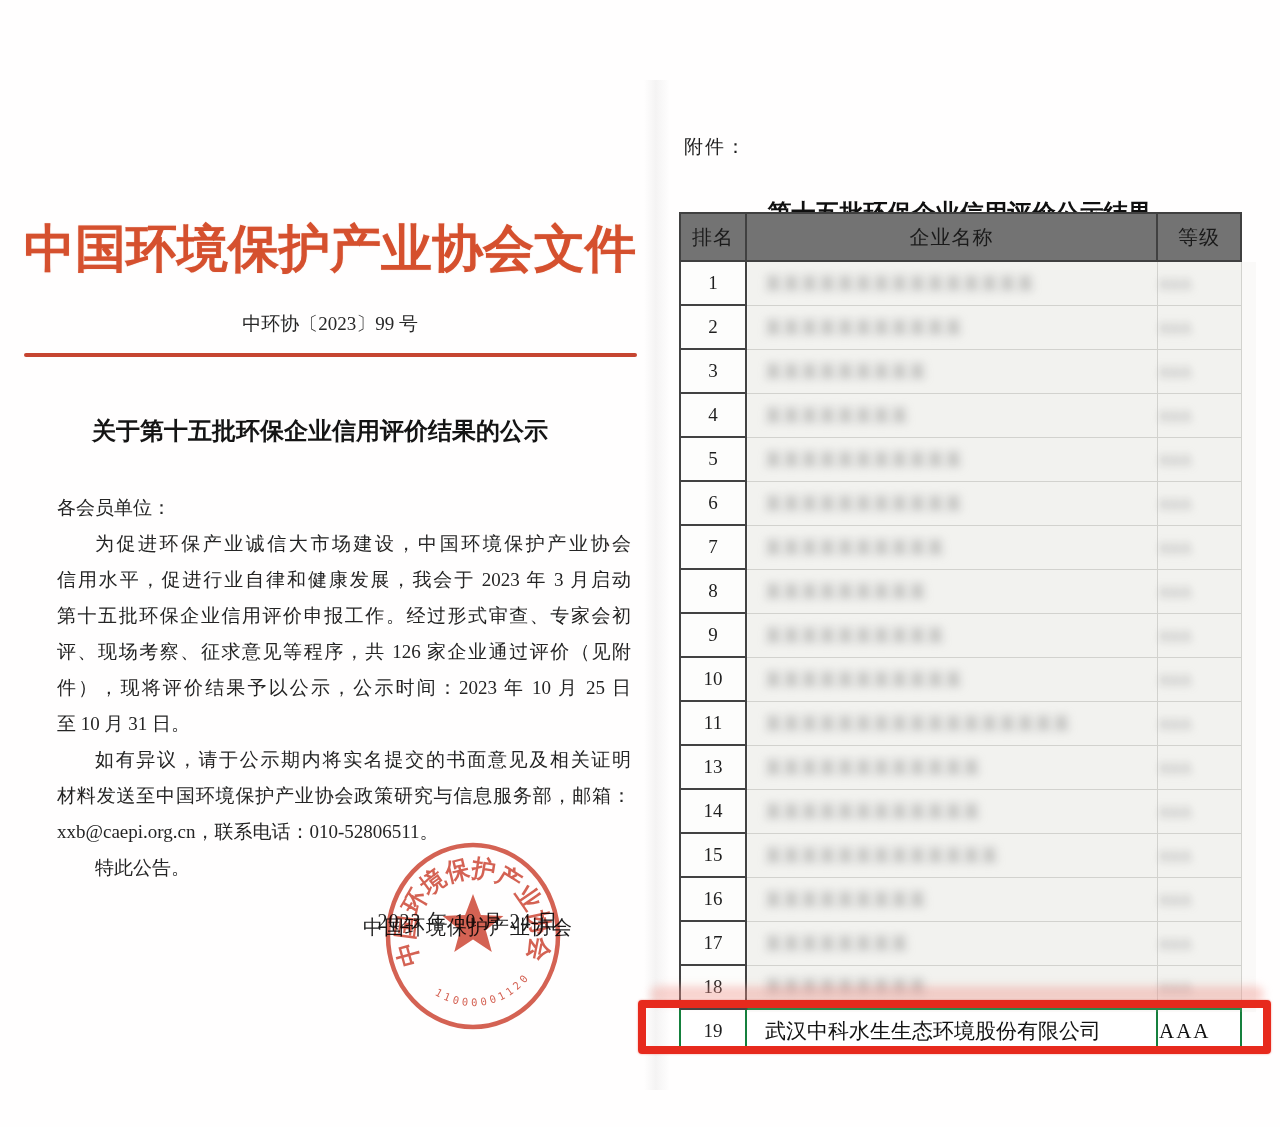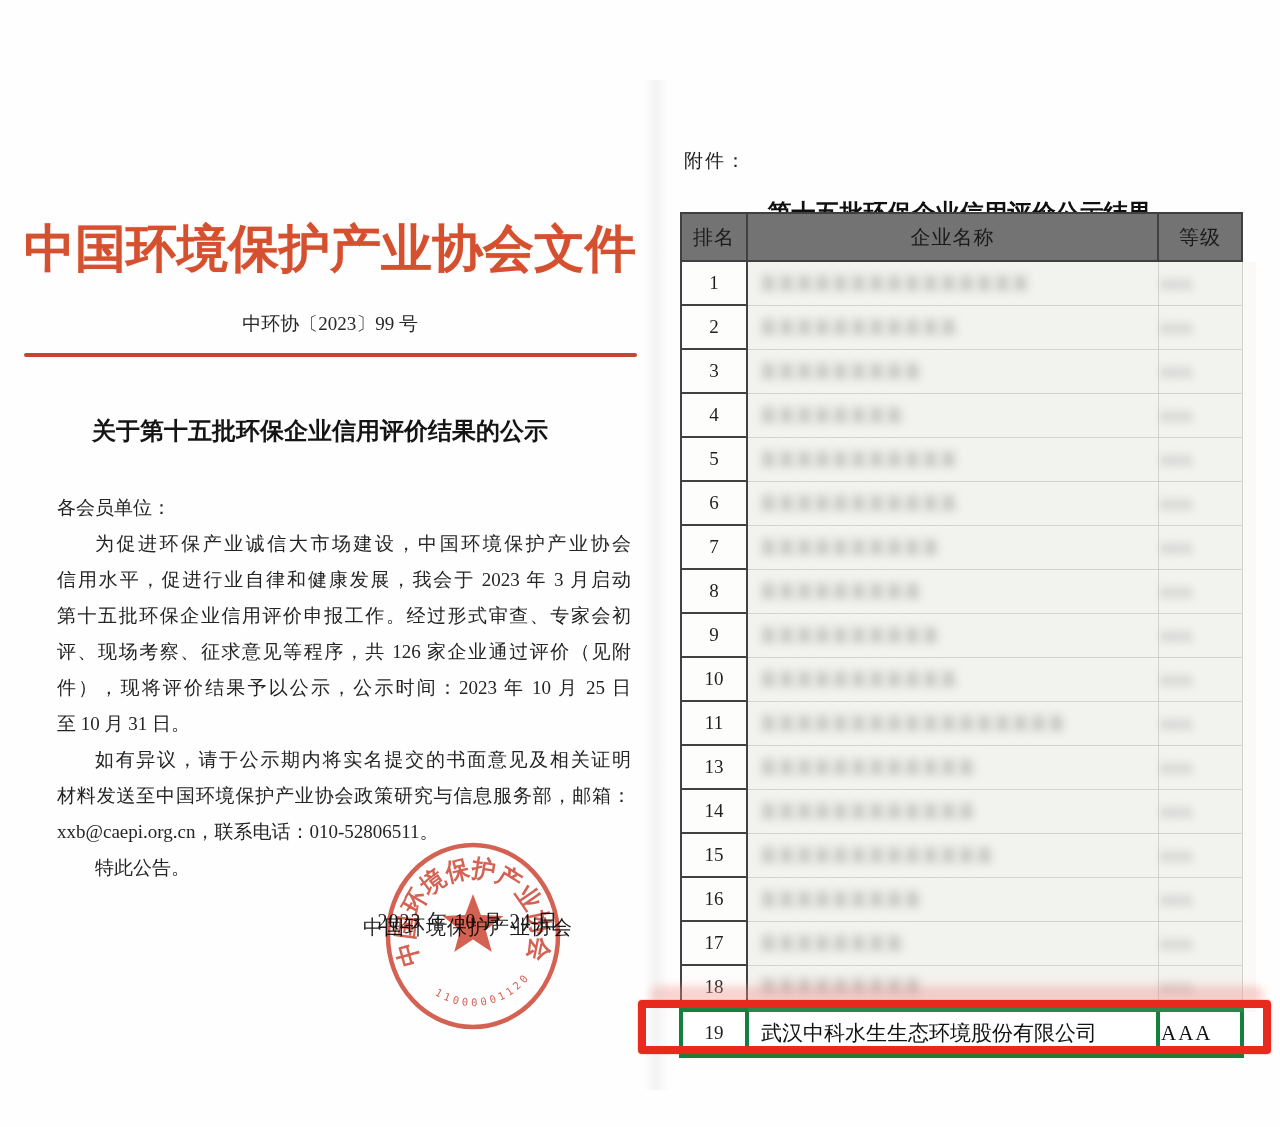--- a/index.html
+++ b/index.html
@@ -21,43 +21,43 @@
   .doc-body .line{white-space:nowrap;}
   .doc-body .line.fill{white-space:normal;text-align:justify;text-align-last:justify;}
   .doc-body .line.indent{text-indent:2em;}
   .sig-org{position:absolute;left:336px;top:914px;width:264px;text-align:center;font-size:20px;letter-spacing:1px;color:#1c1c1c;z-index:1;}
   .sig-date{position:absolute;left:336px;top:908px;width:264px;text-align:center;font-size:20px;letter-spacing:1px;color:#1c1c1c;z-index:1;}
   .seal{position:absolute;left:379px;top:840px;z-index:2;opacity:.8;mix-blend-mode:multiply;}
   
   .page-seam{position:absolute;left:644px;top:80px;width:26px;height:1010px;
     background:linear-gradient(90deg,rgba(0,0,0,0) 0%,rgba(60,60,60,.055) 45%,rgba(0,0,0,0) 100%);}
   
-  .attach-label{position:absolute;left:684px;top:134px;font-size:19px;color:#1e1e1e;letter-spacing:2px;margin-top:14px;}
+  .attach-label{position:absolute;left:684px;top:134px;font-size:19px;color:#1e1e1e;letter-spacing:2px;}
   .table-title{position:absolute;left:679px;top:173px;width:561px;text-align:center;font-size:24px;font-weight:700;color:#101010;}
   table.results{
     position:absolute;left:679px;top:212px;width:561px;border-collapse:collapse;table-layout:fixed;
     background:#fff;font-family:"Liberation Serif","DejaVu Serif",serif;
   }
   table.results col.c-rank{width:66px;}
   table.results col.c-name{width:411px;}
   table.results col.c-grade{width:84px;}
   table.results th{
     border:2px solid #404040;height:44px;font-size:20px;font-weight:400;color:#1a1a1a;
     background:#737373;letter-spacing:1px;
   }
   table.results td{height:40px;font-size:19px;color:#1f1f1f;}
   td.rank-cell{border:2px solid #424242;text-align:center;background:#fdfdfc;}
-  td.name-cell{padding-left:12px;text-align:left;}
+  td.name-cell{padding-left:18px;text-align:left;}
   td.grade-cell{text-align:left;}
   tr.redacted td.name-cell,tr.redacted td.grade-cell{
     border:1px solid #d3d3d0;background:#f6f6f4;
   }
   tr.redacted .blur{filter:blur(4px);color:#8b8b8b;font-size:17px;letter-spacing:1px;}
   tr.redacted td.grade-cell .blur{font-size:15px;letter-spacing:0;}
-  tr.hl td{border:4px solid #15803d;background:#fff;}
+  tr.hl td{border:2px solid #15803d;background:#fff;}
   tr.hl td.name-cell{font-size:21px;color:#121212;}
   tr.hl td.grade-cell{font-size:21px;letter-spacing:2px;color:#121212;}
   .blur-wash{position:absolute;left:748px;top:262px;width:508px;height:750px;
     background:rgba(205,205,200,.10);pointer-events:none;}
   .pink-smear{position:absolute;left:650px;top:986px;width:614px;height:17px;
     background:rgba(240,148,138,.40);border-radius:9px;filter:blur(4px);}
   .red-box{
     position:absolute;left:638px;top:1000px;width:633px;height:54px;box-sizing:border-box;
     border:8px solid #e72a1d;border-radius:4px;box-shadow:0 0 2px rgba(231,42,29,.5);
   }

